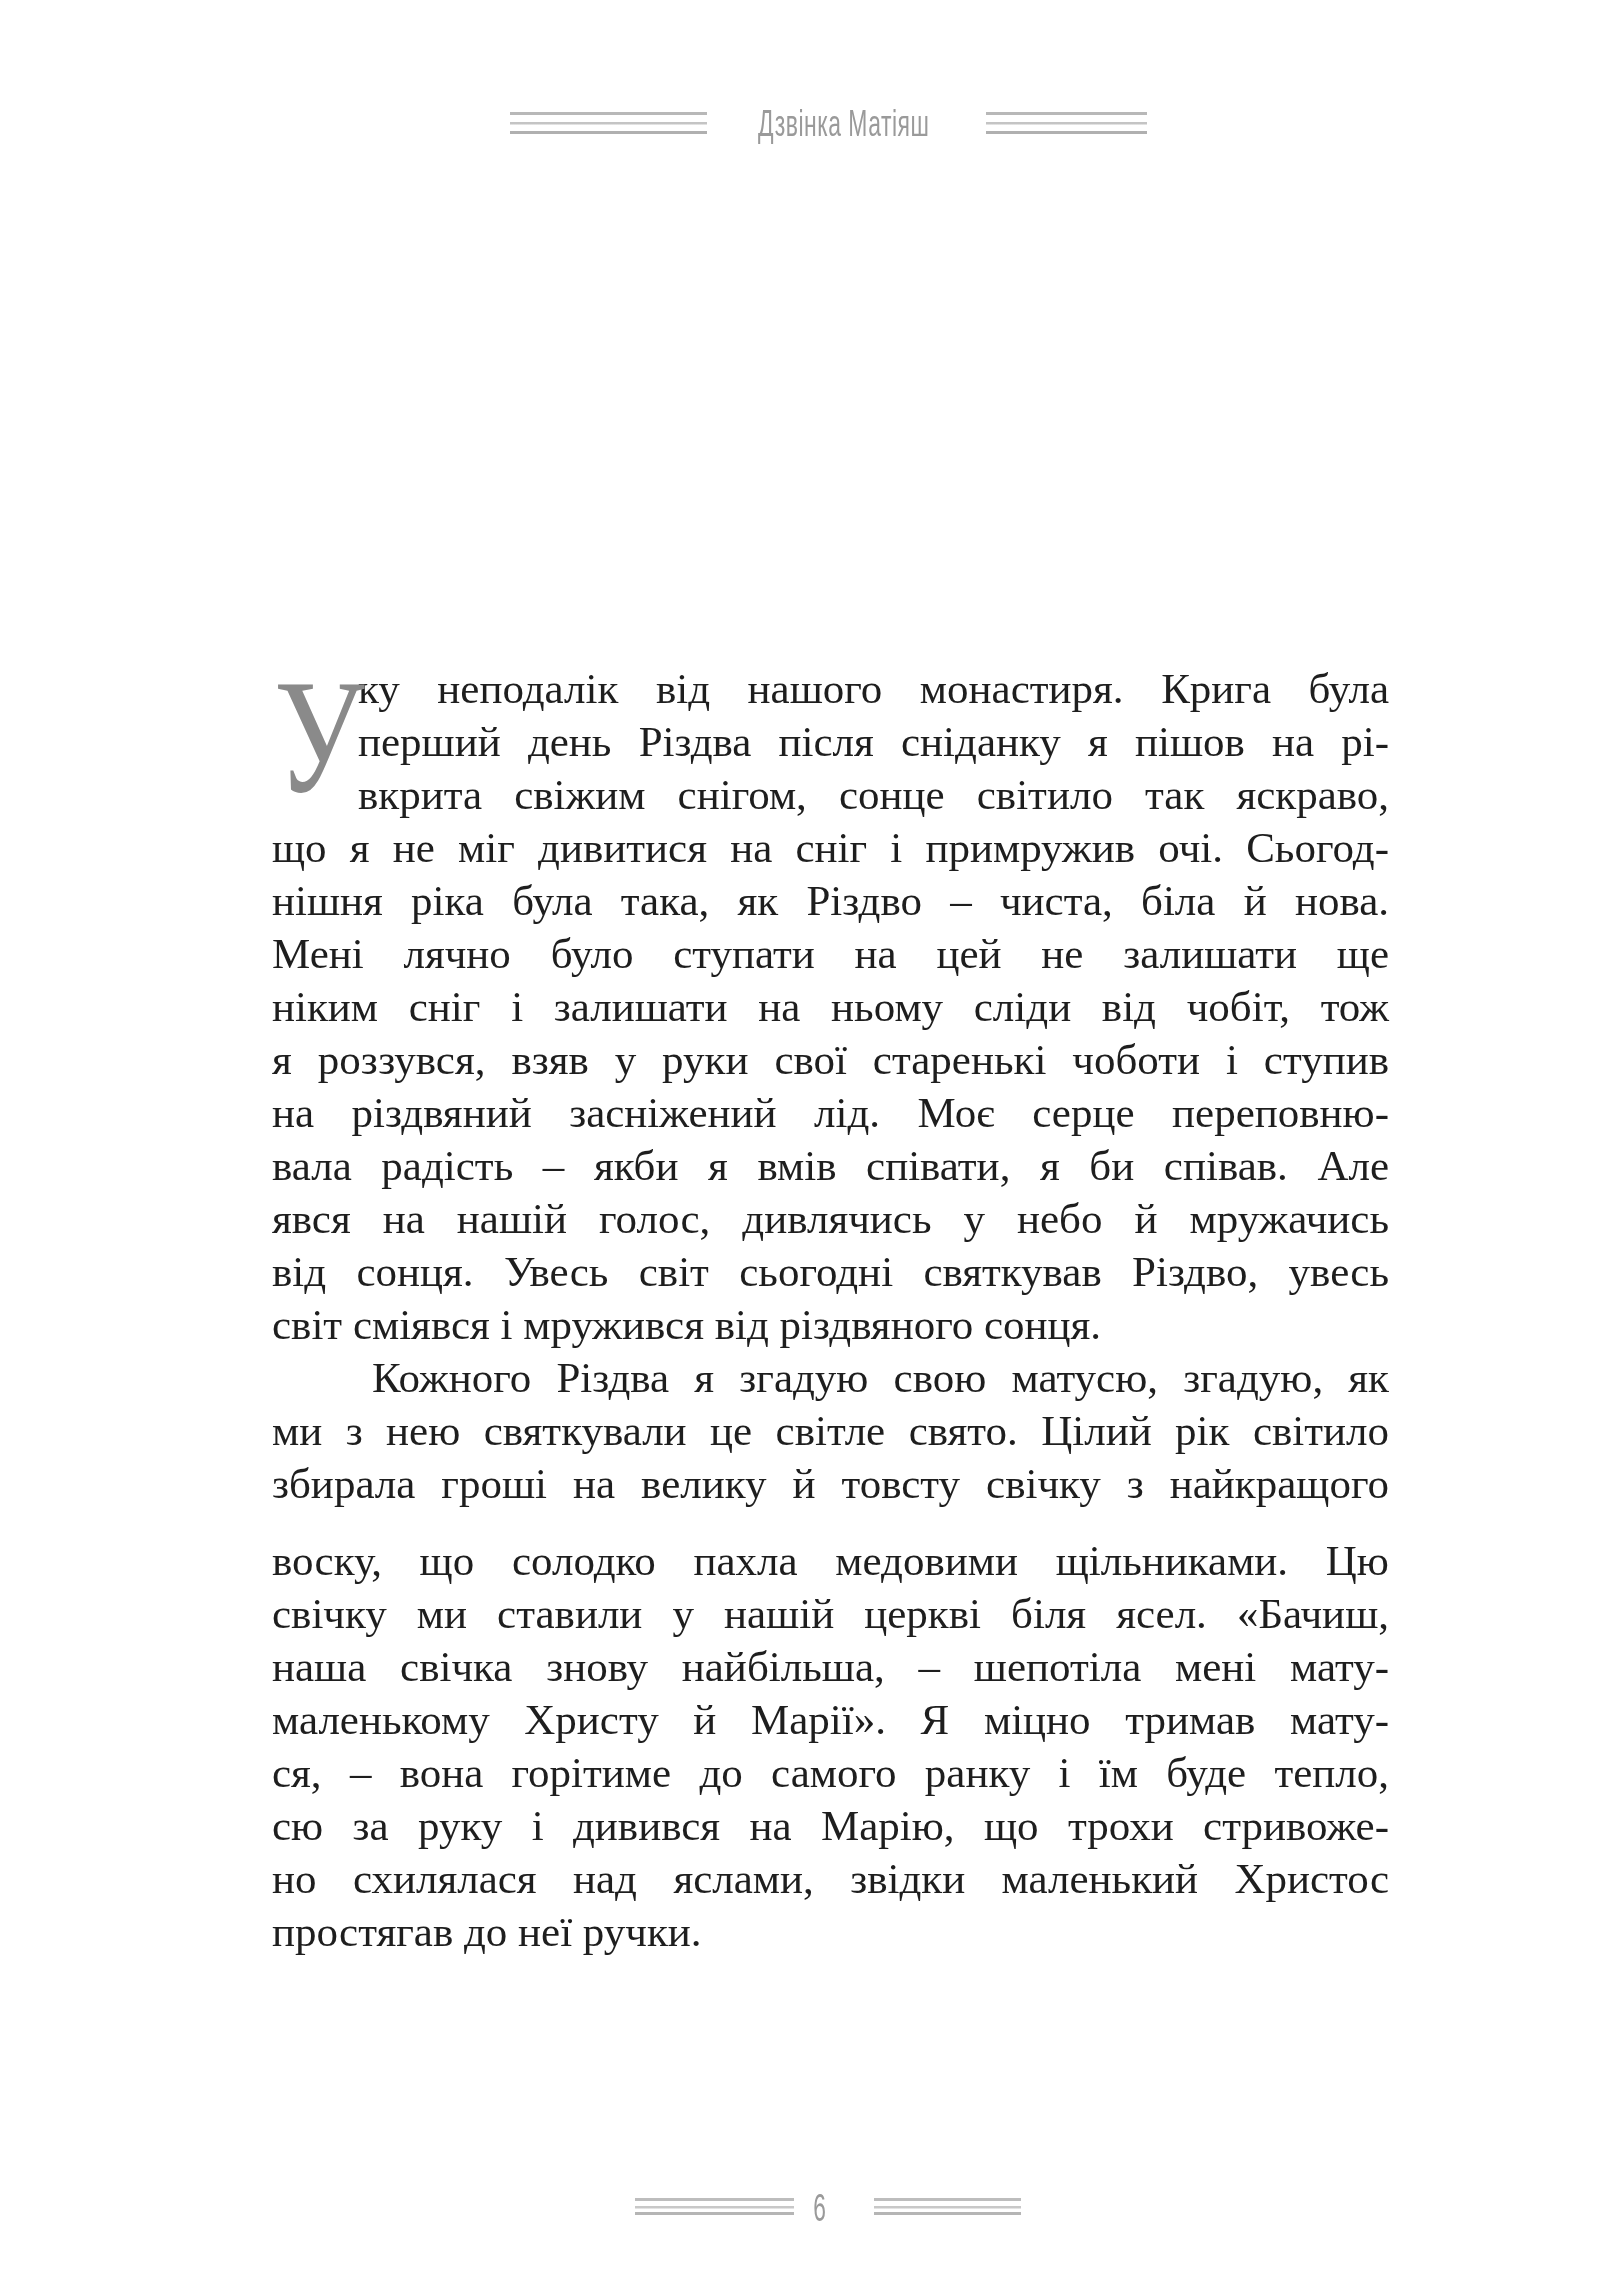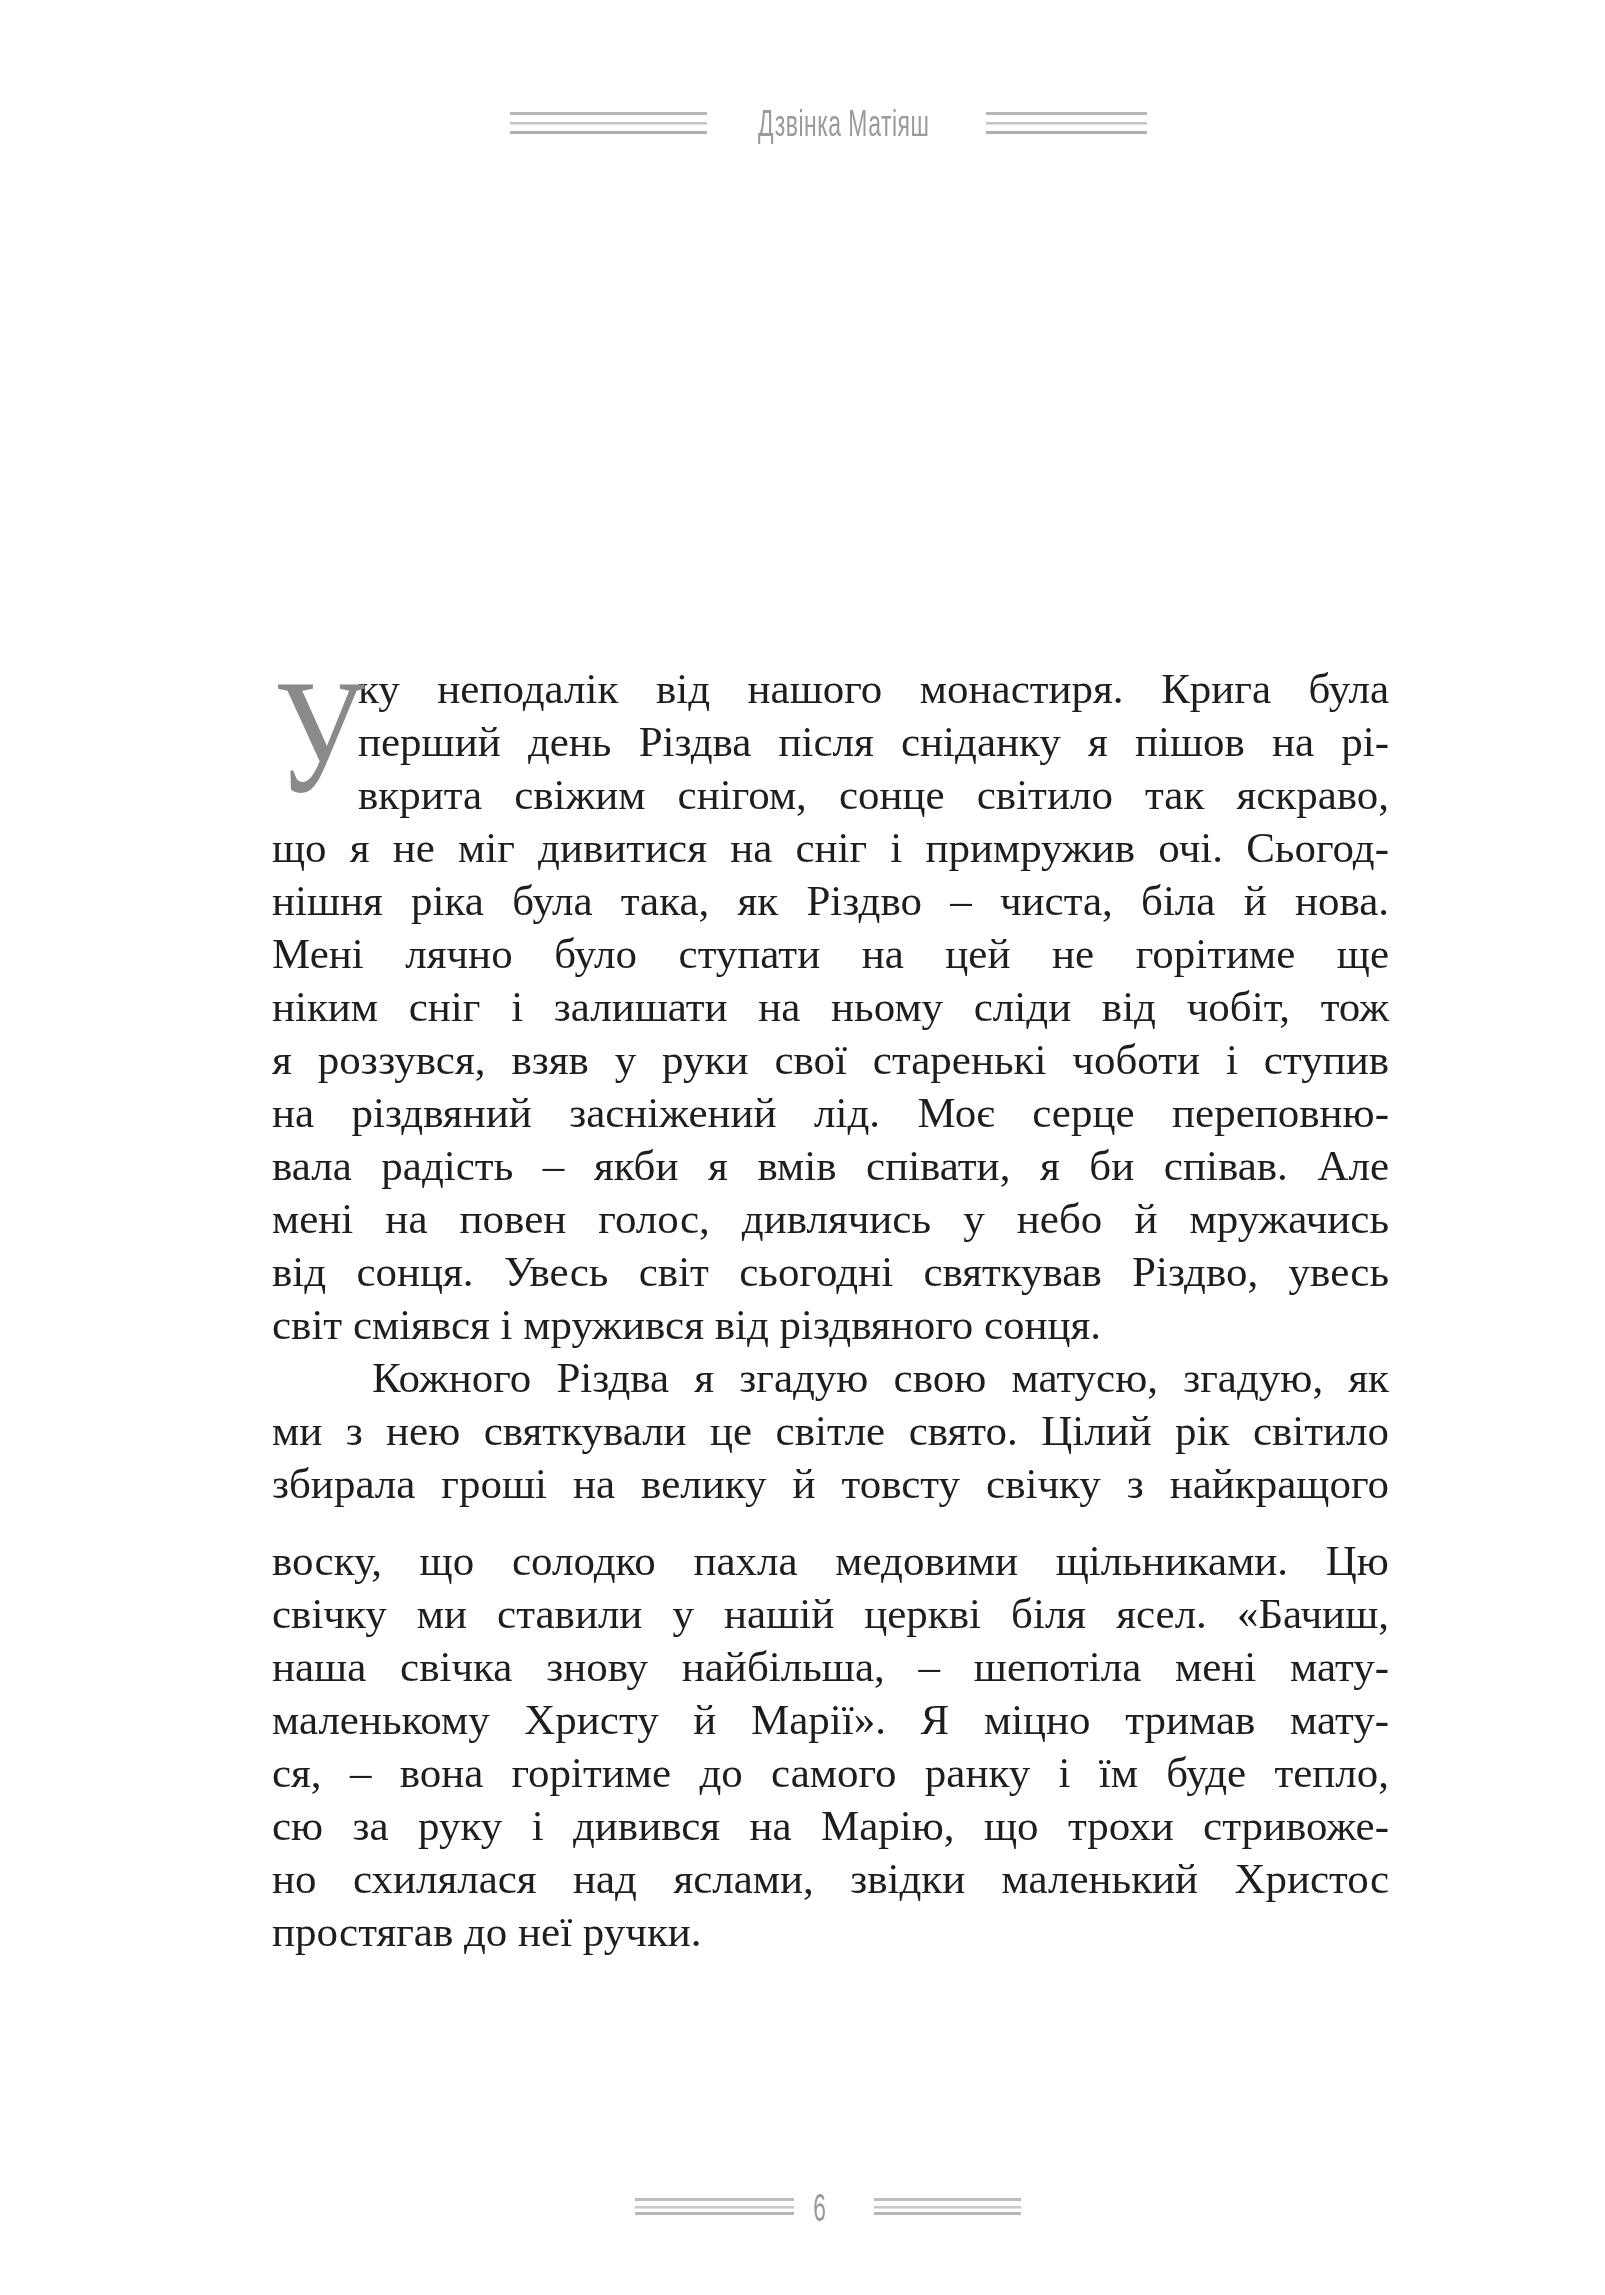--- a/index.html
+++ b/index.html
@@ -124,26 +124,26 @@
 
 <div class="text-block">
   <div class="drop-cap">У</div>
 
   <div>
     <span class="line drop-indent" style="display: block;">ку неподалік від нашого монастиря. Крига була</span>
     <span class="line drop-indent" style="display: block;">перший день Різдва після сніданку я пішов на рі-</span>
     <span class="line drop-indent" style="display: block;">вкрита свіжим снігом, сонце світило так яскраво,</span>
     <span class="line" style="display: block;">що я не міг дивитися на сніг і примружив очі. Сьогод-</span>
     <span class="line" style="display: block;">нішня ріка була така, як Різдво – чиста, біла й нова.</span>
-    <span class="line" style="display: block;">Мені лячно було ступати на цей не горітиме ще</span>
+    <span class="line" style="display: block;">Мені лячно було ступати на цей не залишати ще</span>
     <span class="line" style="display: block;">ніким сніг і залишати на ньому сліди від чобіт, тож</span>
     <span class="line" style="display: block;">я роззувся, взяв у руки свої старенькі чоботи і ступив</span>
     <span class="line" style="display: block;">на різдвяний засніжений лід. Моє серце переповню-</span>
     <span class="line" style="display: block;">вала радість – якби я вмів співати, я би співав. Але</span>
-    <span class="line" style="display: block;">мені на повен голос, дивлячись у небо й мружачись</span>
+    <span class="line" style="display: block;">явся на нашій голос, дивлячись у небо й мружачись</span>
     <span class="line" style="display: block;">від сонця. Увесь світ сьогодні святкував Різдво, увесь</span>
     <span class="line last" style="display: block;">світ сміявся і мружився від різдвяного сонця.</span>
   </div>
 
   <div>
     <span class="line para-indent" style="display: block;">Кожного Різдва я згадую свою матусю, згадую, як</span>
     <span class="line" style="display: block;">ми з нею святкували це світле свято. Цілий рік світило</span>
     <span class="line" style="display: block;">збирала гроші на велику й товсту свічку з найкращого</span>
     <span class="line" style="display: block; margin-top: 24px;">воску, що солодко пахла медовими щільниками. Цю</span>
     <span class="line" style="display: block;">свічку ми ставили у нашій церкві біля ясел. «Бачиш,</span>

